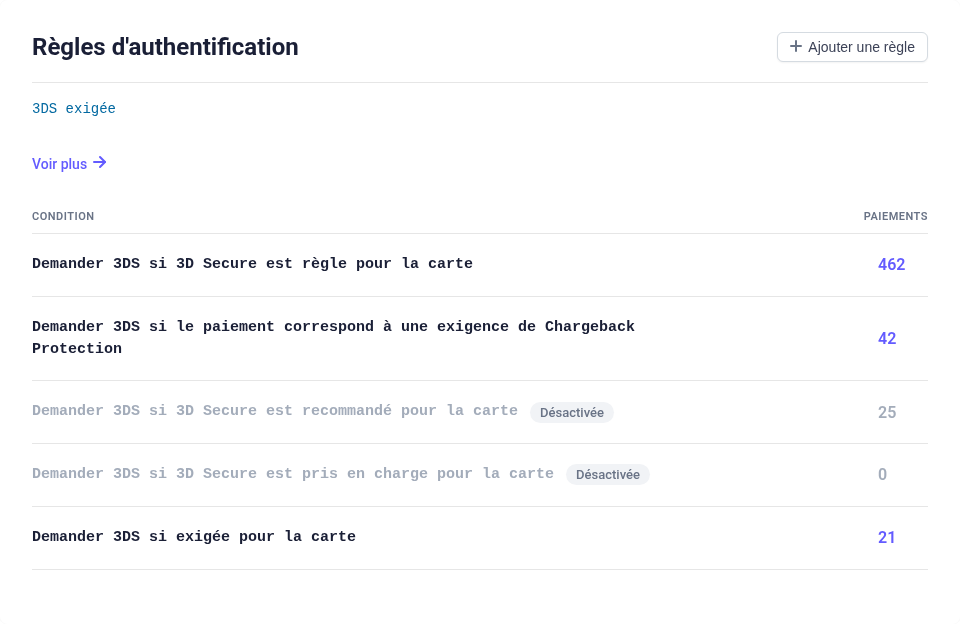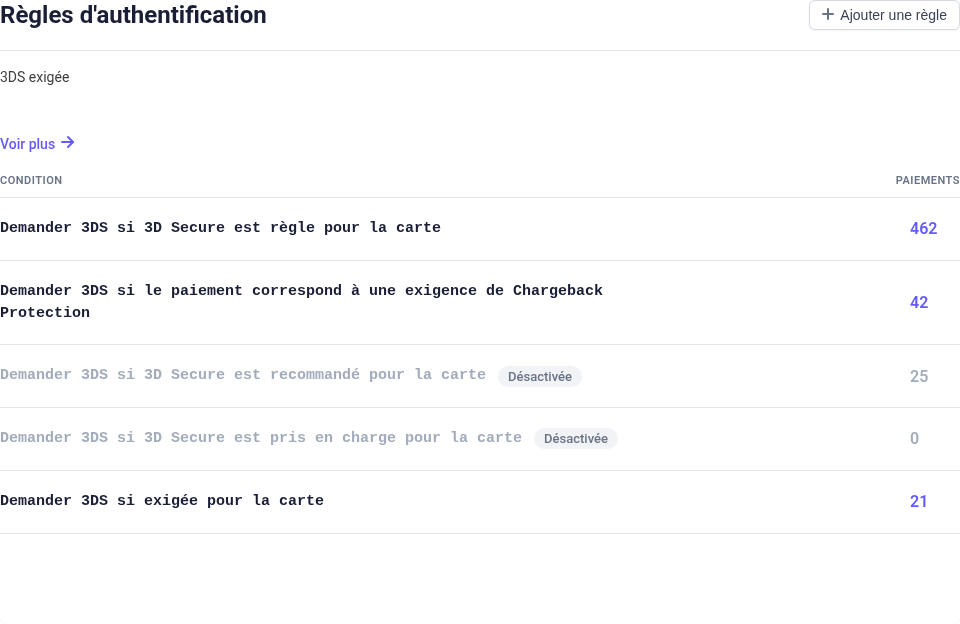--- a/index.html
+++ b/index.html
@@ -10,20 +10,21 @@
     body {
       font-family: -apple-system, BlinkMacSystemFont, "Segoe UI", Roboto, Helvetica, Arial, sans-serif;
       background: #ffffff;
       width: 960px;
       height: 624px;
       overflow: hidden;
     }
     .container {
       background: #ffffff;
       border-radius: 8px;
+      padding: 32px;
       width: 100%;
       height: 100%;
       box-shadow: 0 0 0 1px rgba(0,0,0,0.02);
     }
     .header {
       display: flex;
       justify-content: space-between;
       align-items: center;
       padding-bottom: 20px;
       border-bottom: 1px solid #e6e6e6;
@@ -50,39 +51,40 @@
     .add-button svg {
       width: 12px;
       height: 12px;
     }
     .summary {
       padding-top: 18px;
       padding-bottom: 20px;
     }
     .summary-label {
       font-size: 14px;
-      color: #404040;
-      margin-bottom: 14px;
+      color: #0369a1;
+      margin-bottom: 2px;
+      font-family: Liberation Mono, monospace;
     }
     .summary-value {
       font-size: 36px;
       font-weight: 400;
       color: #1a1f36;
       line-height: 1.2;
     }
     .see-more {
       display: inline-flex;
       align-items: center;
       gap: 6px;
       color: #635bff;
       font-size: 14px;
       font-weight: 500;
       cursor: pointer;
       margin-top: 16px;
-      margin-bottom: 12px;
+      margin-bottom: 28px;
     }
     .see-more svg {
       width: 14px;
       height: 14px;
     }
     .table-header {
       display: flex;
       justify-content: space-between;
       padding: 10px 0;
       border-bottom: 1px solid #e6e6e6;

